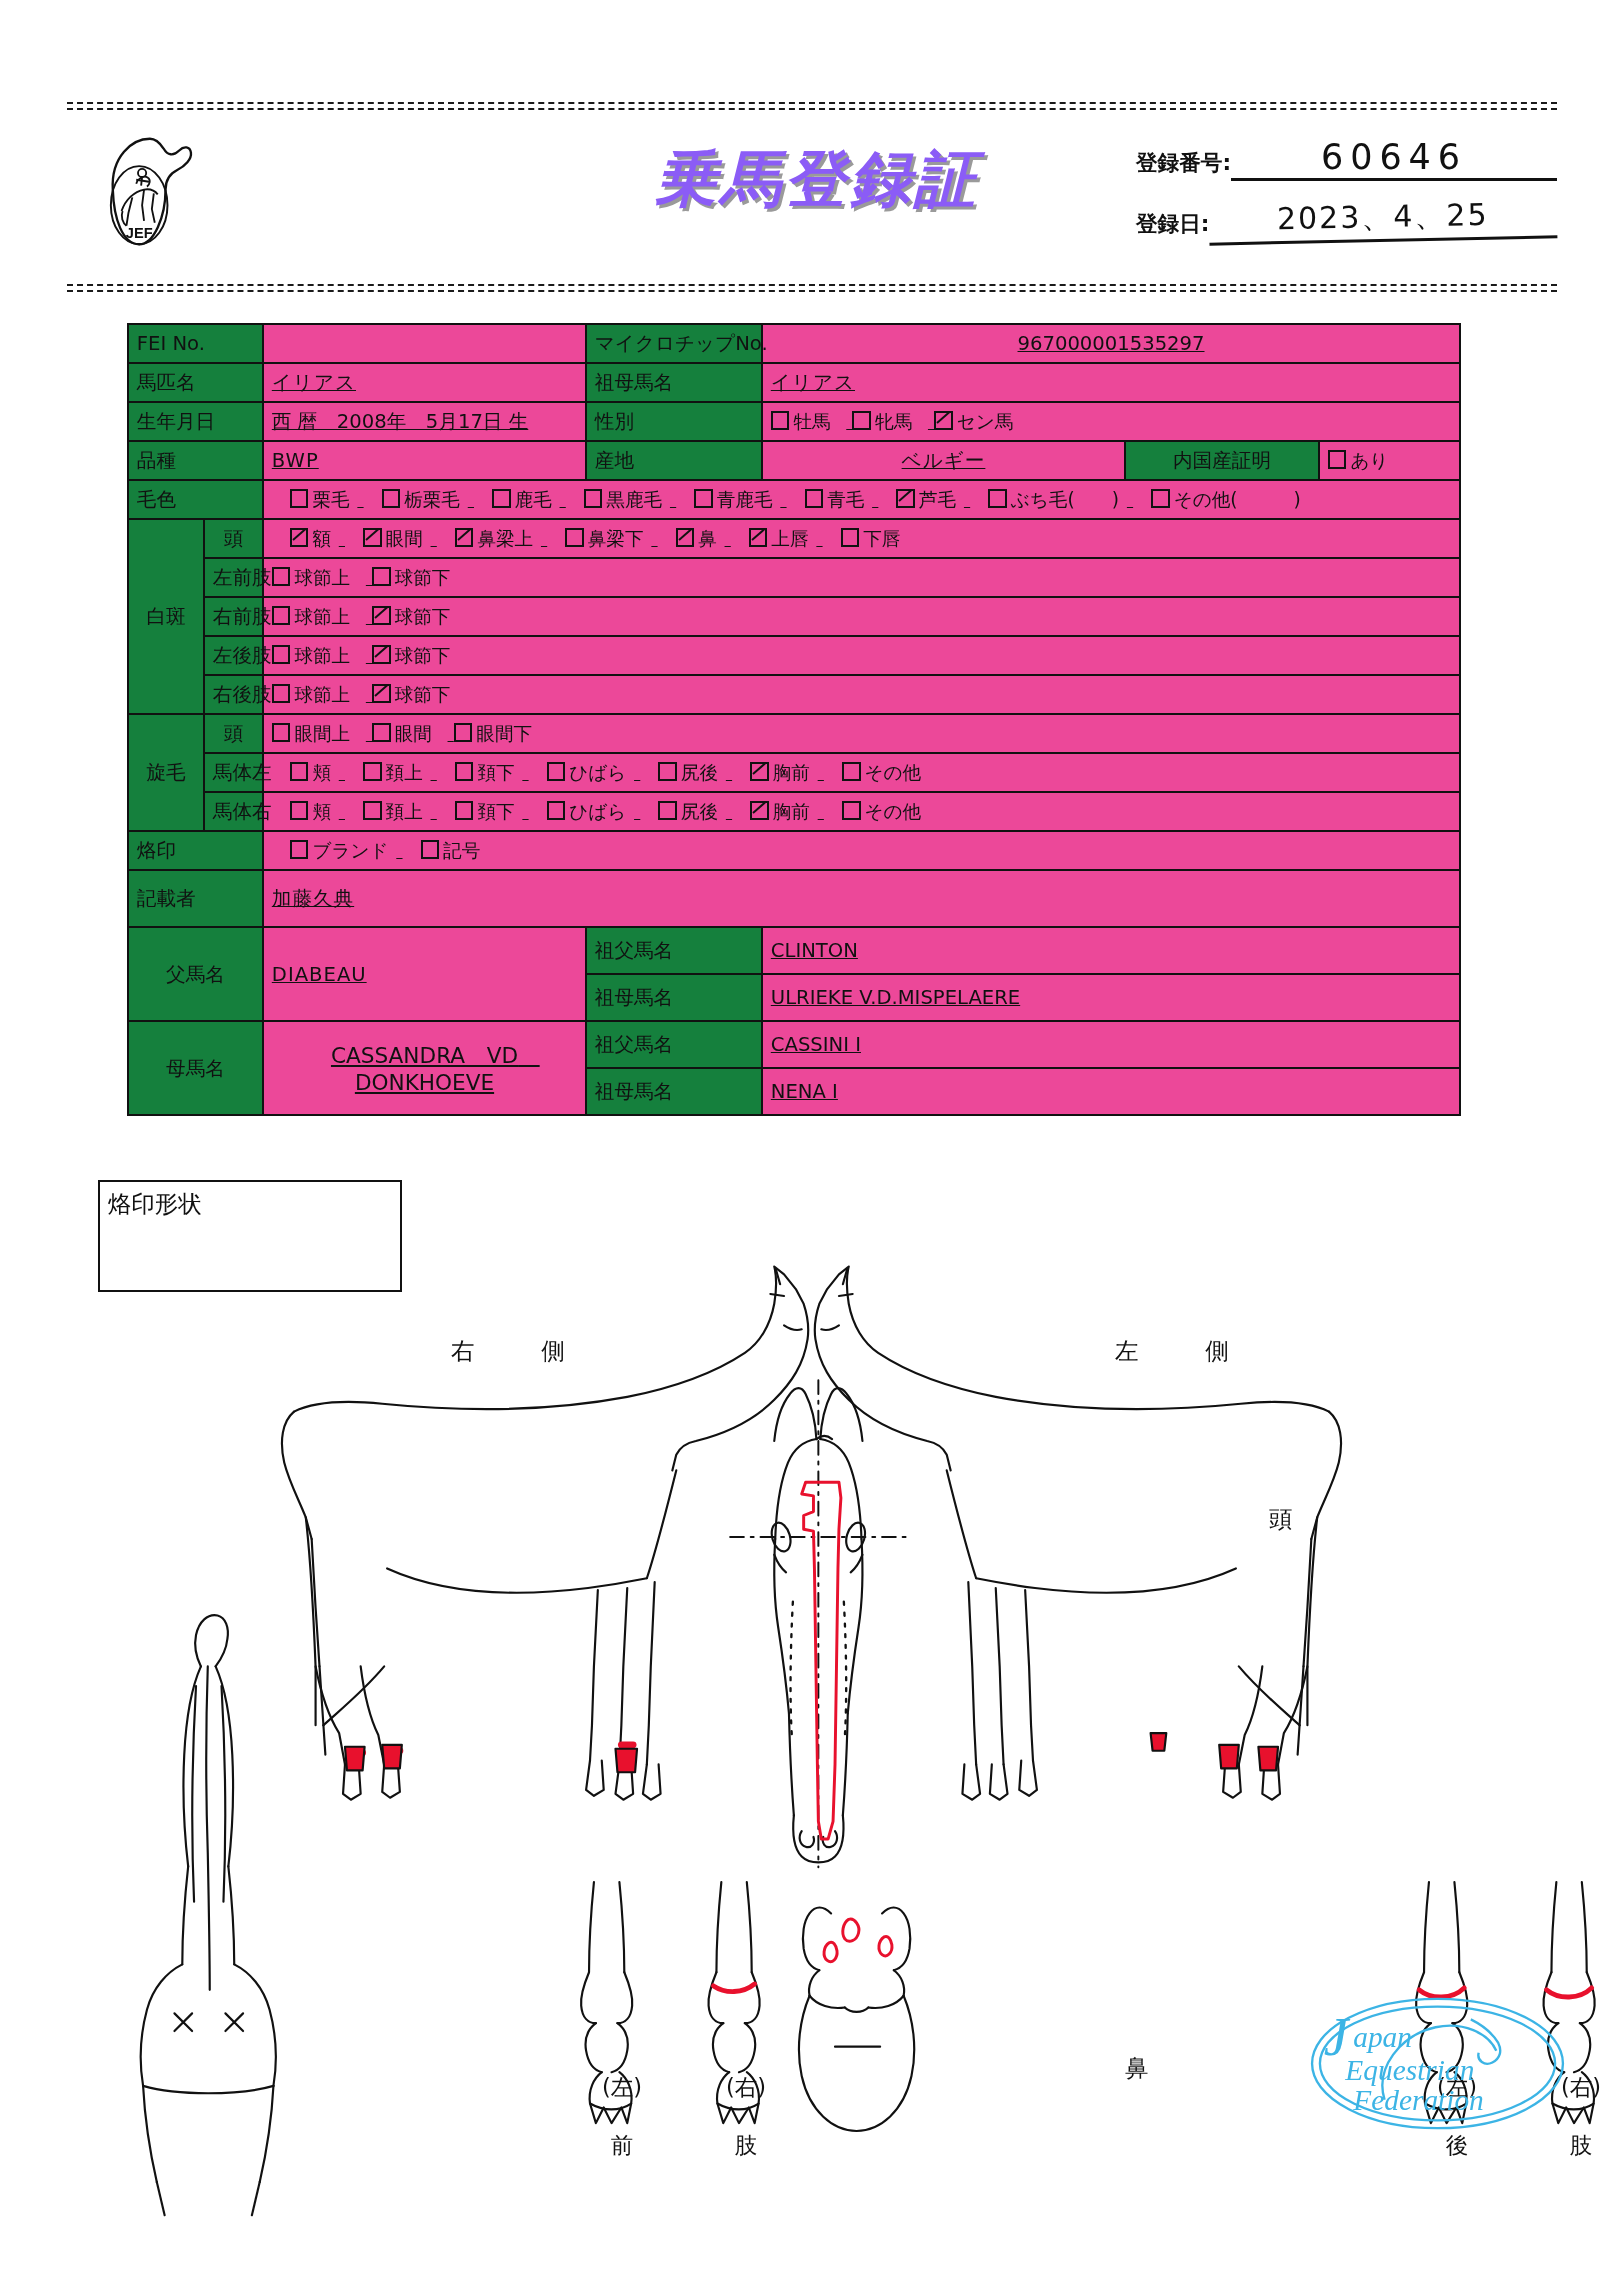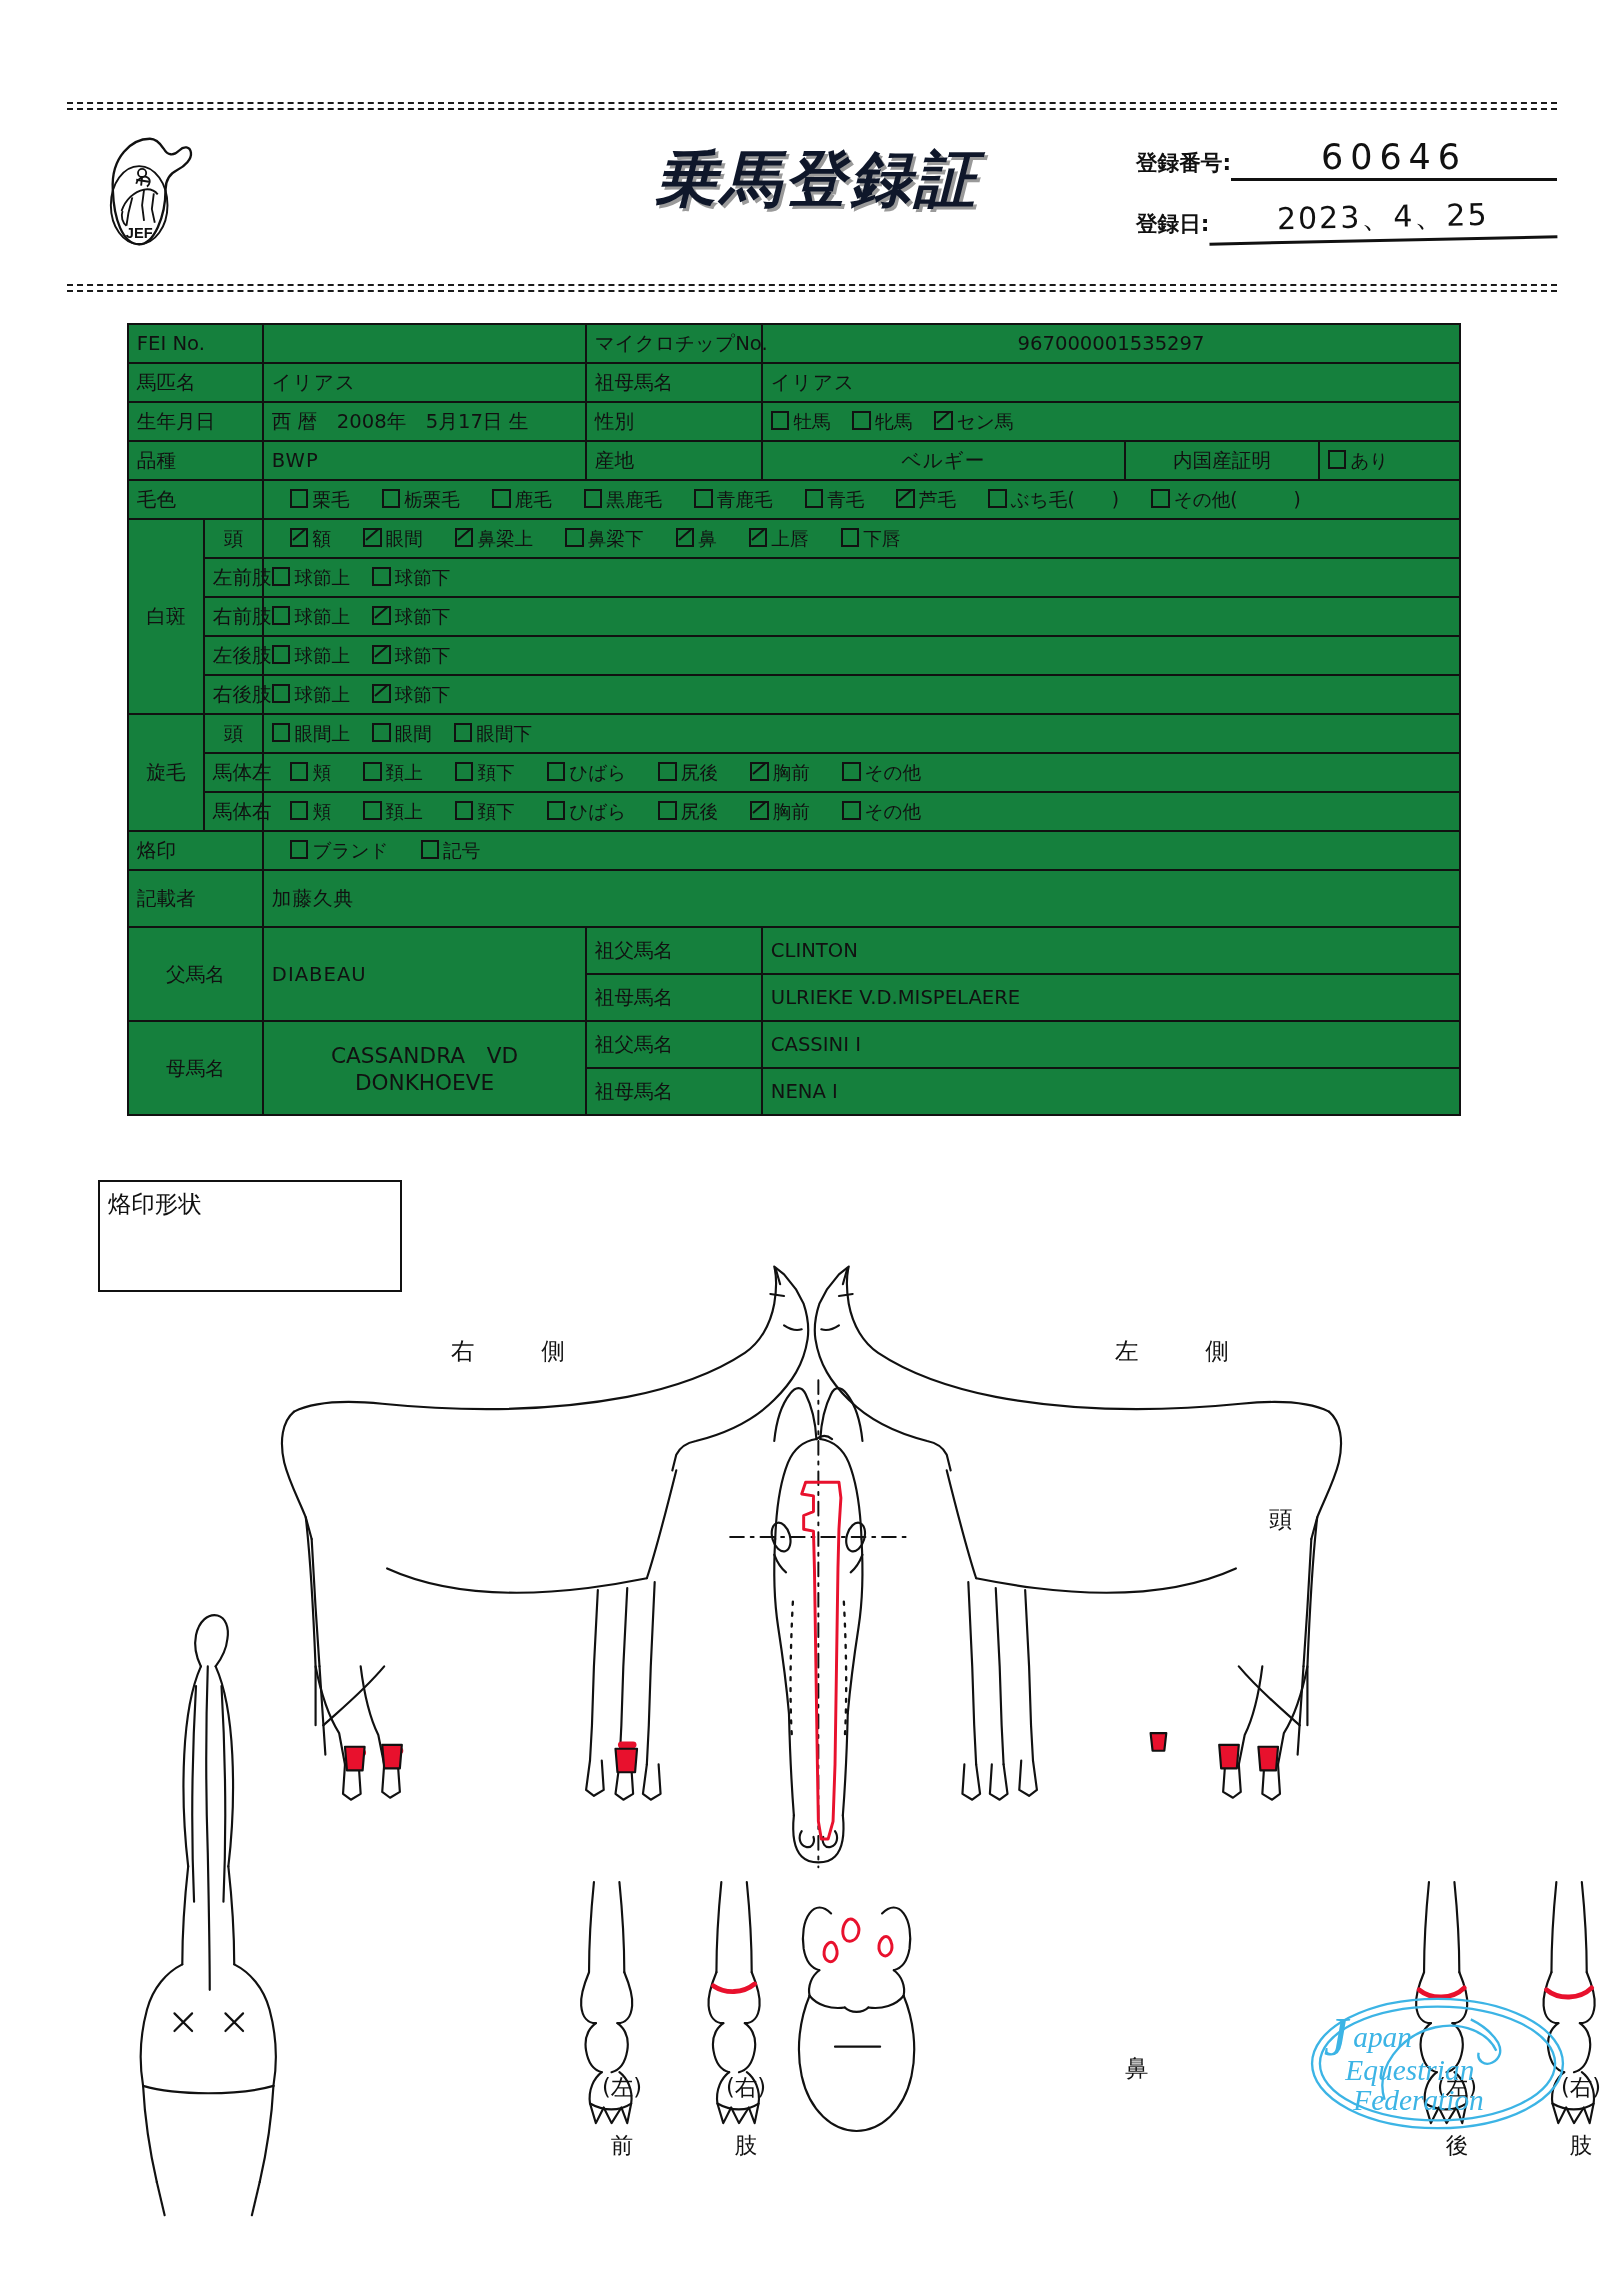--- a/index.html
+++ b/index.html
@@ -25,39 +25,39 @@
   .org-jp .small{font-size:14.7px;}
   .org-jp .big{font-size:26.5px;letter-spacing:1px;}
   .org-en{font-size:20.6px;font-style:italic;font-weight:bold;margin-top:2.9px;
       font-family:"Liberation Sans",sans-serif;}
   .org-hr{border:0;border-top:2px solid #111;margin:3.9px 0 2.9px 0;width:337px;}
   .org-addr{font-size:14.7px;font-style:italic;font-weight:bold;line-height:1.25;
       font-family:"DejaVu Sans",sans-serif;}
 
   .doc-title{position:absolute;left:588px;top:15.7px;font-size:61px;font-weight:bold;
       font-style:italic;letter-spacing:3.9px;font-family:"DejaVu Sans",sans-serif;
-      color:#0f172a;text-shadow:2.9px 2.9px 0 #9a9a9a;}
+      color:#8b5cf6;text-shadow:2.9px 2.9px 0 #9a9a9a;}
 
   .reg-box{position:absolute;right:0px;top:13.7px;width:421px;}
   .reg-line{display:flex;align-items:flex-end;margin-bottom:16px;}
   .reg-label{font-size:21.6px;font-weight:bold;white-space:nowrap;
       font-family:"DejaVu Sans",sans-serif;padding-bottom:3.9px;}
   .reg-val{flex:1;border-bottom:3.9px solid #111;text-align:center;
       font-size:35px;letter-spacing:6.9px;font-family:"DejaVu Sans",sans-serif;
       padding-bottom:1px;}
   .reg-val.hand{font-size:30px;letter-spacing:2px;transform:rotate(-1.2deg);}
 
   
   table.main{position:absolute;left:127px;top:323px;width:1333px;
       border-collapse:collapse;table-layout:fixed;}
   table.main td{border:2px solid #111;padding:0 7.8px;height:37px;vertical-align:middle;
       font-size:19.6px;font-family:"DejaVu Sans",sans-serif;}
   td.lbl{background:#15803d;font-size:18.6px;white-space:nowrap;text-align:left;}
   td.lbl.c{text-align:center;margin-left:8px;}
-  td.val{background:#15803d;}
+  td.val{background:#ec4899;text-decoration:underline;}
   .big-val{font-size:29px;letter-spacing:1px;}
   .mid-val{font-size:25.5px;}
   .ctr{text-align:center;}
 
   .cb{display:inline-block;white-space:nowrap;margin-right:15.7px;font-size:18.6px;}
   .cb .bx{display:inline-block;width:14.7px;height:14.7px;border:2px solid #111;
       position:relative;vertical-align:-2px;margin-right:3.9px;}
   .cb.on .bx:after{content:"";position:absolute;left:1px;top:8.8px;width:16.7px;height:2px;
       background:#111;transform:rotate(-41deg);transform-origin:left center;}
   .tight .cb{margin-right:7.8px;margin-left:18px;}

